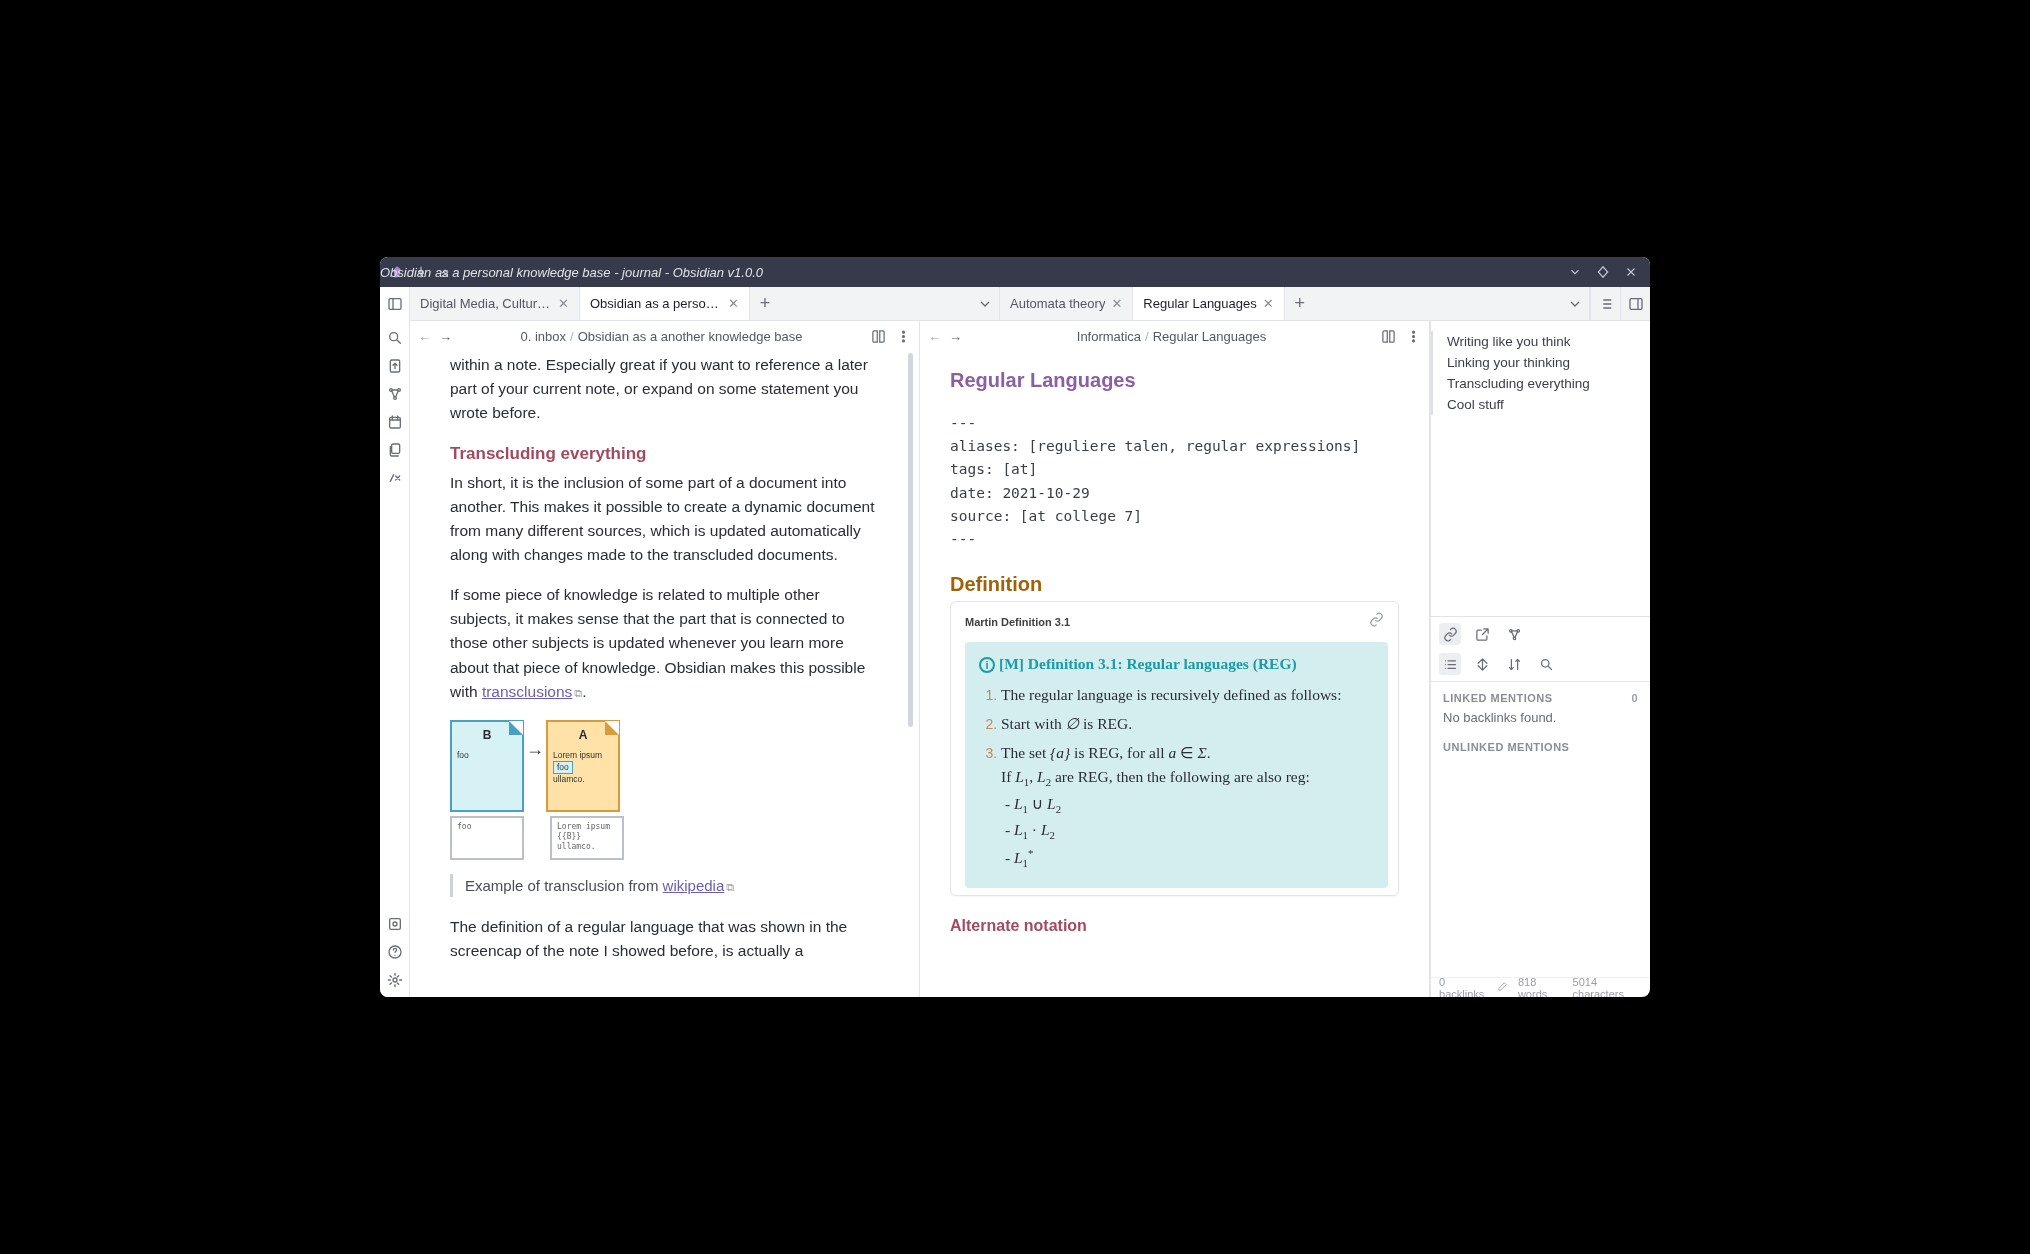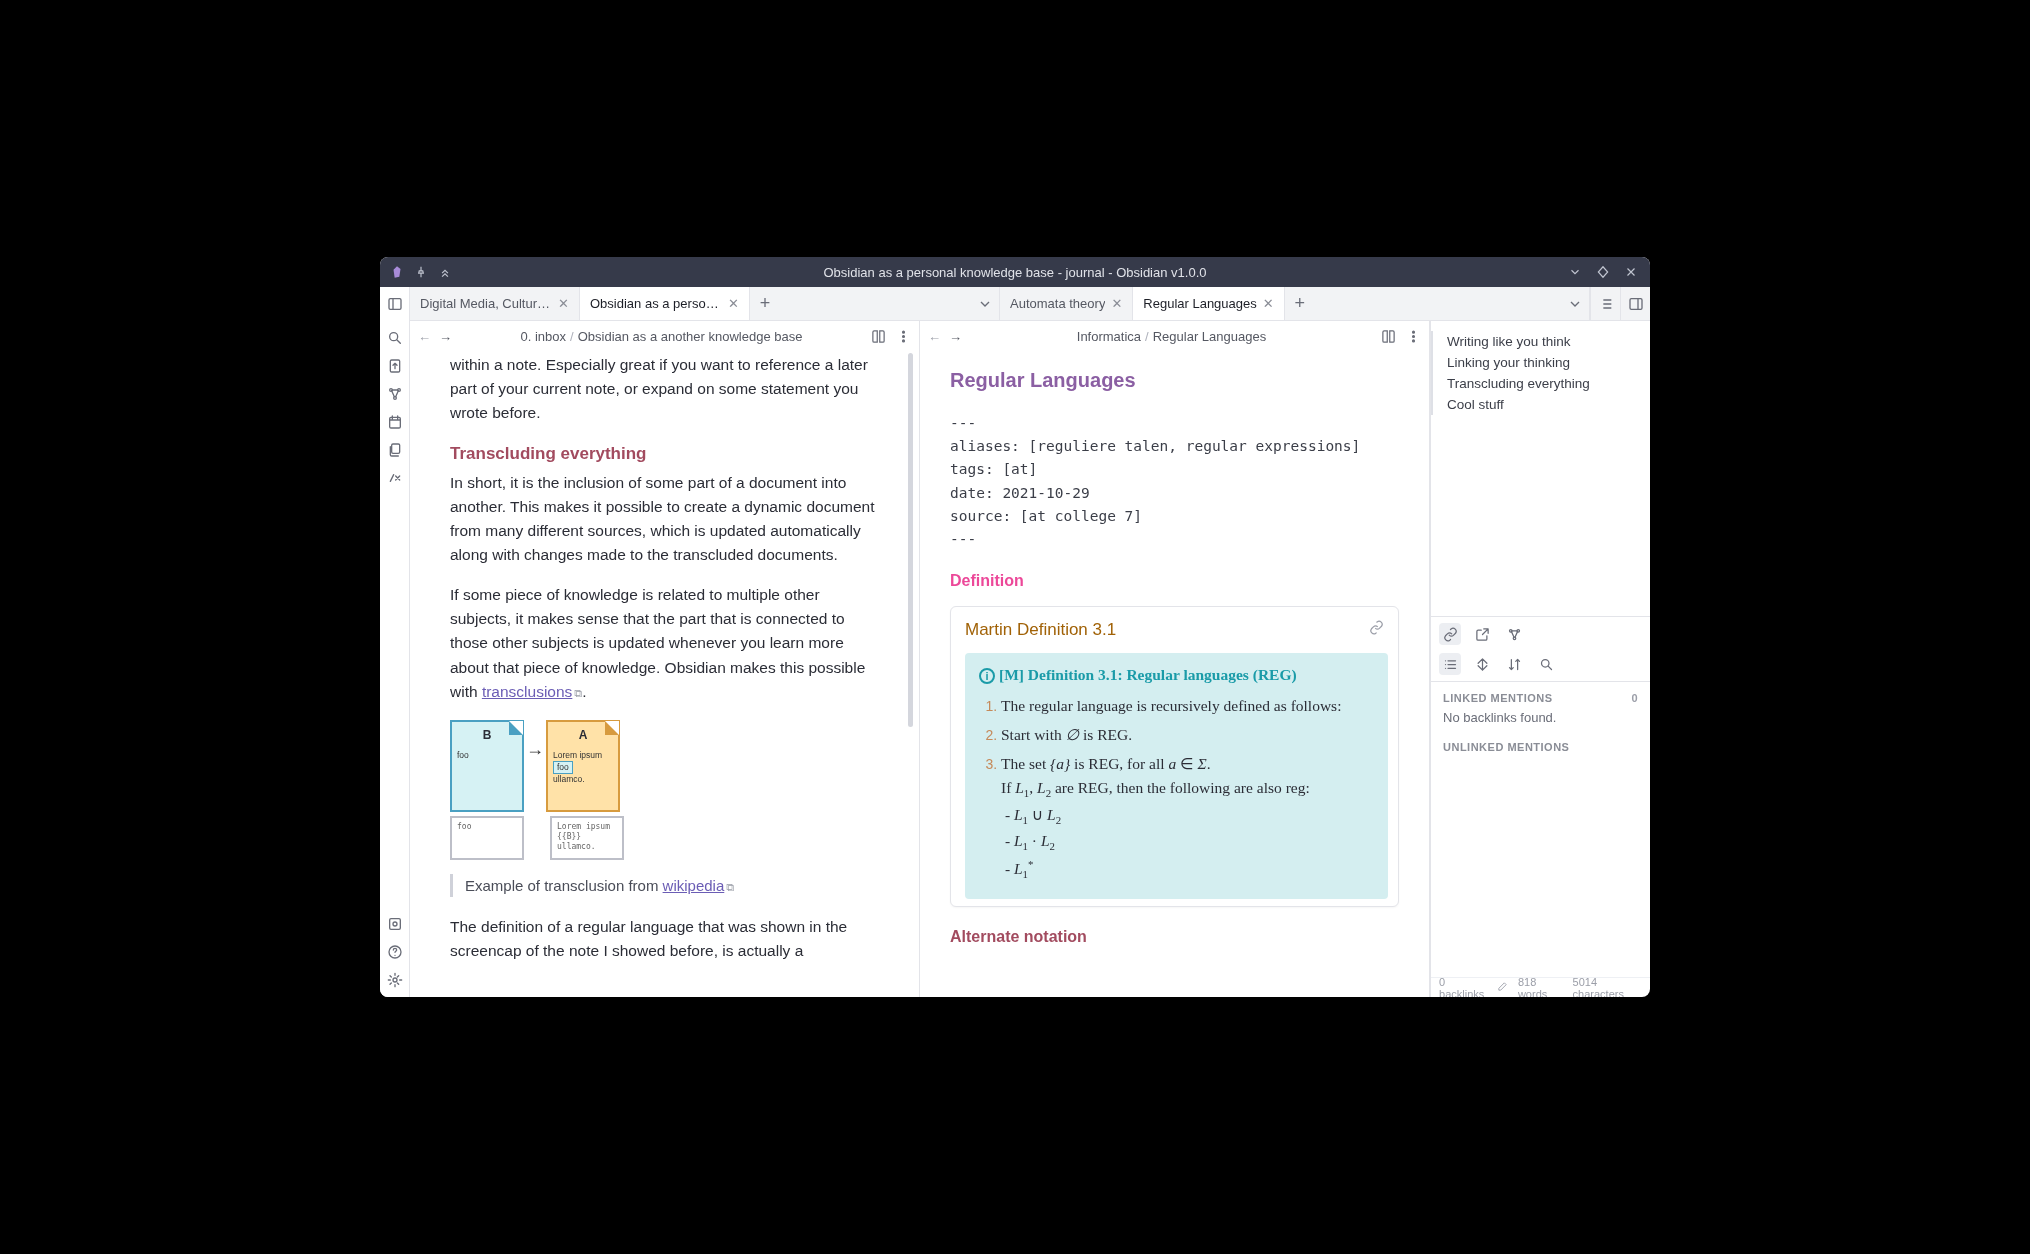--- a/index.html
+++ b/index.html
@@ -27,21 +27,21 @@
 .titlebar {
   height: 30px;
   background: #363a4a;
   color: #e0e2e8;
   display: flex;
   align-items: center;
   font-size: 13px;
   position: relative;
 }
 .titlebar-left { display:flex; align-items:center; gap:10px; padding-left:10px; }
-.titlebar-center { position:absolute; left:0; right:0; text-align:center; pointer-events:none; }
+.titlebar-center { position:absolute; left:0; right:0; text-align:left; pointer-events:none;font-style:italic; }
 .titlebar-right { margin-left:auto; display:flex; gap:14px; padding-right:12px; }
 .tb-icon { width:14px; height:14px; display:inline-flex; align-items:center; justify-content:center; color:#c0c4d0; cursor:pointer; }
 .tb-icon svg { width:14px; height:14px; stroke:currentColor; fill:none; stroke-width:2; }
 
 .main-row { flex:1; display:flex; min-height:0; }
 
 .ribbon {
   width: 30px;
   background: #fff;
   border-right: 1px solid #e3e4e9;
@@ -139,26 +139,26 @@
 .arrow-between { align-self:center; font-size:18px; color:#333; margin:0 -2px; transform:translateY(-16px); }
 .foo-box { background:#d6f2f4; border:1px solid #4aa0c2; padding:0 3px; display:inline-block; font-size:8.5px; }
 
 .caption-block { border-left:3px solid #cfd1d9; padding-left:12px; color:#4a4d58; margin:4px 0 18px 0; font-size:15px; }
 
 
 .content.right-pane { padding: 12px 30px 20px 30px; font-size:15px; }
 .r-title { color:#8b5fa3; font-size:20px; font-weight:600; margin-bottom:16px; }
 .frontmatter { font-family: ui-monospace, "SF Mono", Menlo, monospace; font-size:14.5px; color:#3b3e48; line-height:1.6; white-space:pre; margin-bottom:18px; }
 .h-formalism { color:#8b5fa3; font-size:18px; font-weight:600; margin-bottom:6px; }
-.h-definition { color:#ec4899; font-size:16px; font-weight:600; margin-bottom:12px; }
+.h-definition { color:#a16207; font-size:20px; font-weight:600; margin-bottom:1px; }
 .callout-card {
   background:#fff; border:1px solid #e3e4e9; border-radius:6px; margin-bottom:18px;
   box-shadow: 0 1px 2px rgba(0,0,0,.04);
 }
-.callout-head { padding:10px 14px; font-weight:400; font-size:17px; color:#a16207; display:flex; align-items:center; justify-content:space-between; }
+.callout-head { padding:10px 14px; font-weight:700; font-size:11px; color:#404040; display:flex; align-items:center; justify-content:space-between; }
 .callout-head .link-ic { color:#9b9ea8; }
 .callout-body { background:#d4eef0; margin: 0 10px 7px 14px; border-radius:4px; padding:10px 14px 12px 14px; font-family: Georgia, 'Times New Roman', serif; font-size:15.5px; line-height:1.6; }
 .callout-body .ctitle { color:#1a9ba8; font-weight:600; margin-bottom:6px; }
 .callout-body .ctitle .info-ic { display:inline-block; width:16px; height:16px; border:2px solid #1a9ba8; border-radius:50%; text-align:center; font-size:11px; line-height:13px; margin-right:4px; font-family:sans-serif; }
 .callout-body ol { padding-left: 22px; }
 .callout-body ol li { margin-bottom:4px; }
 .callout-body ol li::marker { color:#c58a5a; font-family:sans-serif; font-size:14px; }
 .math { font-style:italic; font-family: 'Times New Roman', serif; }
 .sub { font-size:0.7em; vertical-align:sub; font-style:normal; }
 .sup { font-size:0.7em; vertical-align:super; font-style:normal; }

